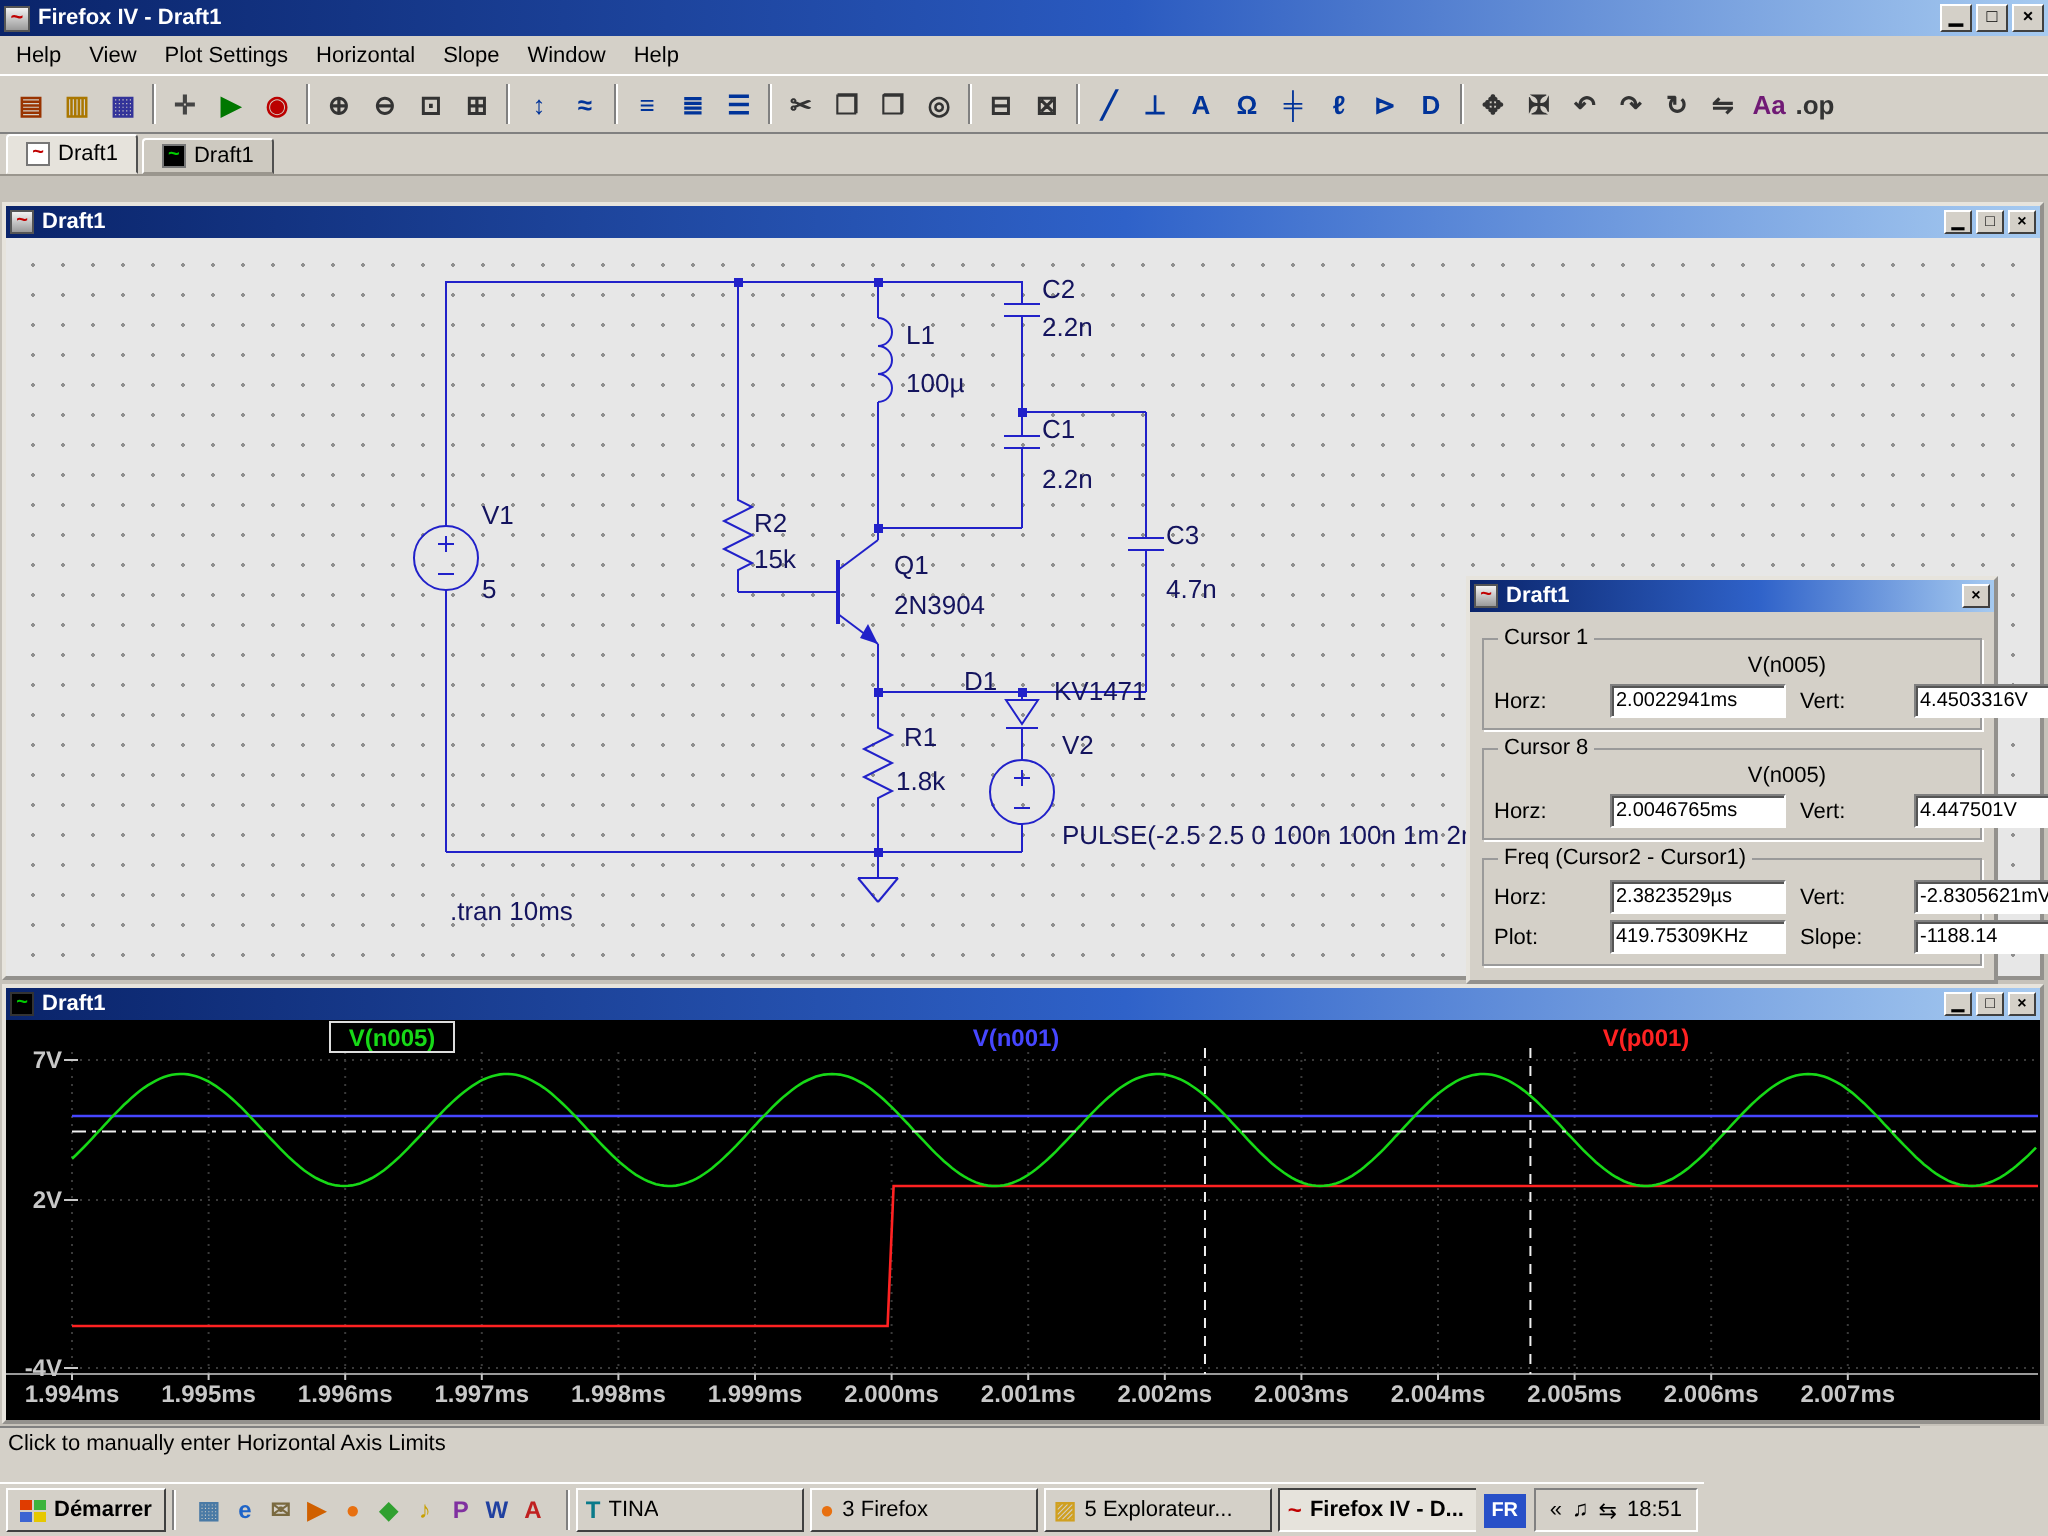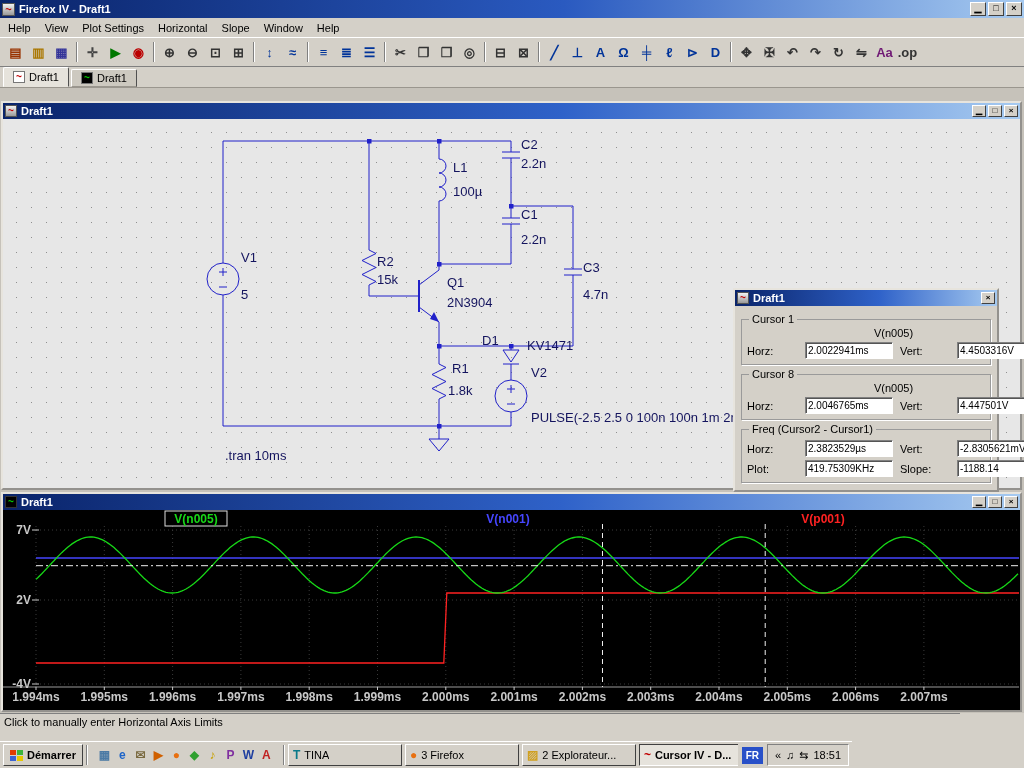--- a/index.html
+++ b/index.html
@@ -464,25 +464,25 @@
       <div class="task-btn">
         <span class="task-icon" style="color: rgb(10, 122, 138);">T</span>
         <span class="task-label">TINA</span>
       </div>
       <div class="task-btn">
         <span class="task-icon" style="color: rgb(232, 112, 16);">●</span>
         <span class="task-label">3 Firefox</span>
       </div>
       <div class="task-btn">
         <span class="task-icon" style="color: rgb(208, 160, 32);">▨</span>
-        <span class="task-label">2 Explorateur...</span>
+        <span class="task-label">5 Explorateur...</span>
       </div>
       <div class="task-btn active">
         <span class="task-icon" style="color: rgb(192, 0, 0);">~</span>
-        <span class="task-label">Cursor IV - D...</span>
+        <span class="task-label">Firefox IV - D...</span>
       </div>
       <div class="task-btn">
         <span class="task-icon" style="color: rgb(128, 48, 160);">P</span>
         <span class="task-label">Jasc Paint Sho...</span>
       </div>
     </div>
   <div class="lang-badge">FR</div>
   <div class="tray">
     <span id="tray-icons" style="display:flex;gap:5px;align-items:center;">
         <span class="tray-icon">«</span>

